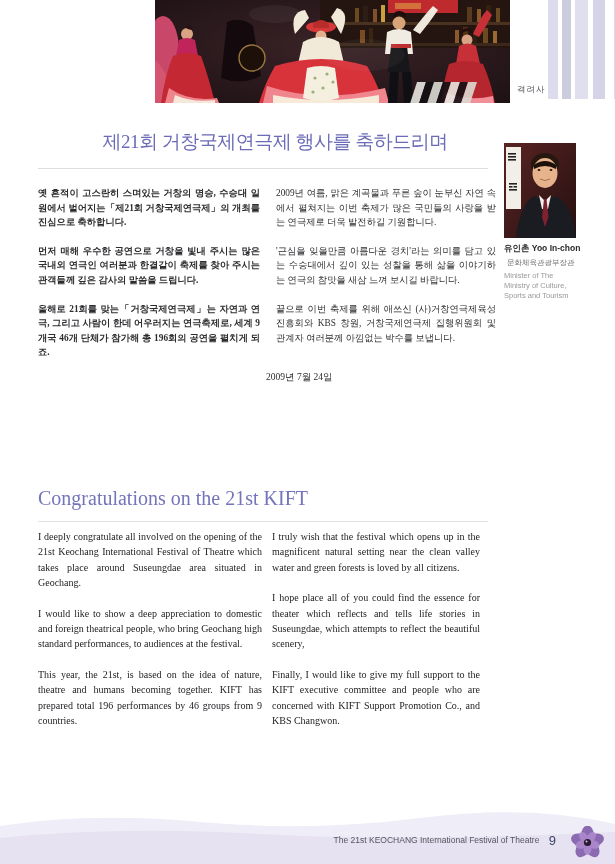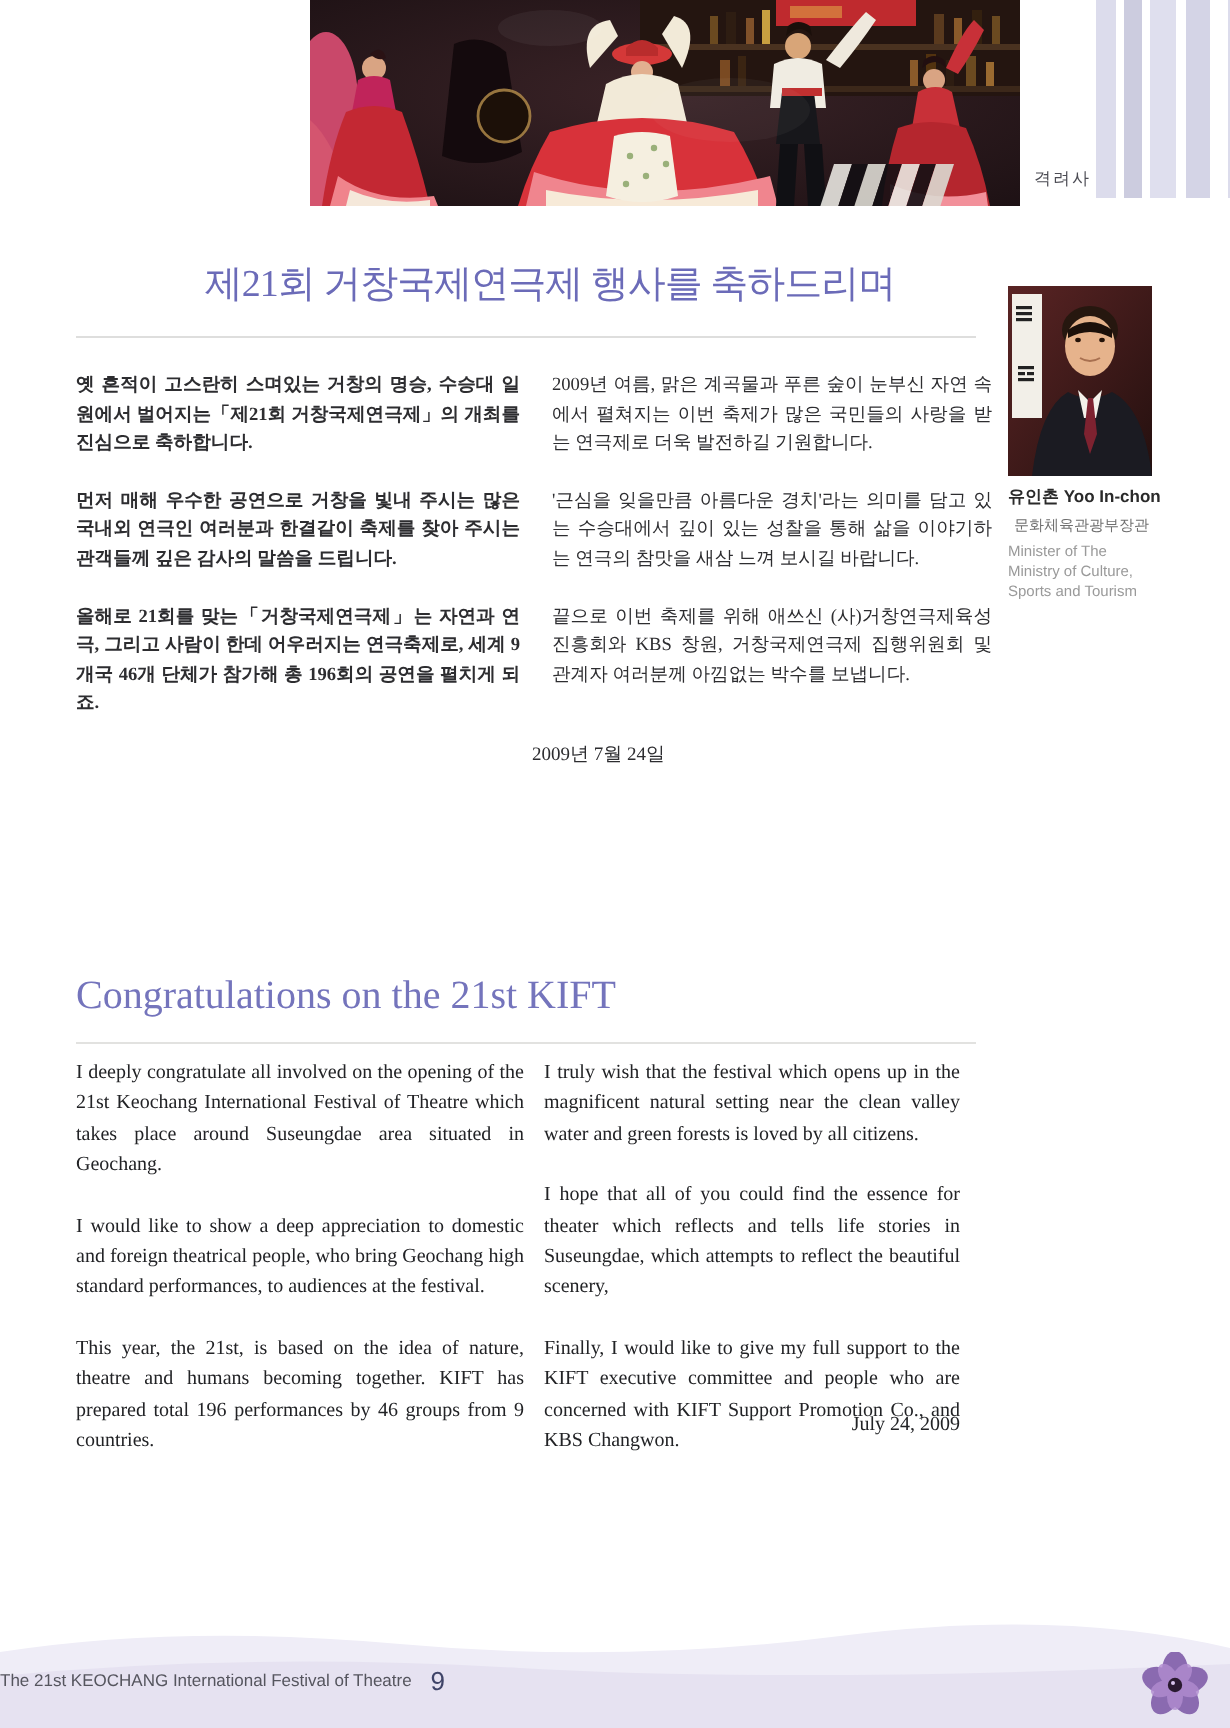--- a/index.html
+++ b/index.html
@@ -48,21 +48,21 @@
   }
   .rule-e { position:absolute; left:38px; top:521px; width:450px; height:1px; background:#e2e2e0; }
   .e-col { position:absolute; top:529px; font-size:10px; line-height:15.4px; color:#222326; text-align:justify; }
   .e-col p { margin:0 0 15px 0; }
   .e-col1 { left:38px;  width:224px; }
   .e-col2 { left:272px; width:208px; }
   .e-date { position:absolute; left:272px; top:707px; width:208px; text-align:right; font-size:10px; color:#222326; }
   
   .footer-band { position:absolute; left:0; bottom:0; width:615px; height:60px; pointer-events:none; }
   .footer-text {
-    position:absolute; left:0; top:833px; width:556px; text-align:left;
+    position:absolute; left:0; top:833px; width:556px; text-align:right;
     font-family:"Liberation Sans", sans-serif; font-size:8.5px; color:#55555e;
   }
   .footer-text .page-num { font-size:13px; color:#3f4468; margin-left:7px; vertical-align:-2px; }
   .flower { position:absolute; left:571px; top:826px; width:33px; height:33px; }
 </style>
 </head>
 <body>
 
 <div class="page">
 
@@ -228,24 +228,23 @@
   <h2 class="e-title">Congratulations on the 21st KIFT</h2>
   <div class="rule-e"></div>
 
   <div class="e-col e-col1">
     <p>I deeply congratulate all involved on the opening of the 21st Keochang International Festival of Theatre which takes place around Suseungdae area situated in Geochang.</p>
     <p>I would like to show a deep appreciation to domestic and foreign theatrical people, who bring Geochang high standard performances, to audiences at the festival.</p>
     <p>This year, the 21st, is based on the idea of nature, theatre and humans becoming together. KIFT has prepared total 196 performances by 46 groups from 9 countries.</p>
   </div>
   <div class="e-col e-col2">
     <p>I truly wish that the festival which opens up in the magnificent natural setting near the clean valley water and green forests is loved by all citizens.</p>
-    <p>I hope that all of you could find the essence for theater which reflects and tells life stories in Suseungdae, which attempts to reflect the beautiful scenery,</p>
+    <p>I hope place all of you could find the essence for theater which reflects and tells life stories in Suseungdae, which attempts to reflect the beautiful scenery,</p>
     <p>Finally, I would like to give my full support to the KIFT executive committee and people who are concerned with KIFT Support Promotion Co., and KBS Changwon.</p>
   </div>
-  <div class="e-date">July 24, 2009</div>
 
   <svg class="footer-band" viewBox="0 0 615 60" preserveAspectRatio="none">
     <path d="M0 22 Q 90 8 200 18 T 420 14 T 615 20 L 615 60 L 0 60 Z" fill="#efedf7"></path>
     <path d="M0 34 Q 120 22 260 30 T 615 28 L 615 60 L 0 60 Z" fill="#e6e2f1"></path>
   </svg>
 
   <div class="footer-text">
     <span>The 21st KEOCHANG International Festival of Theatre</span>
     <span class="page-num">9</span>
   </div>

